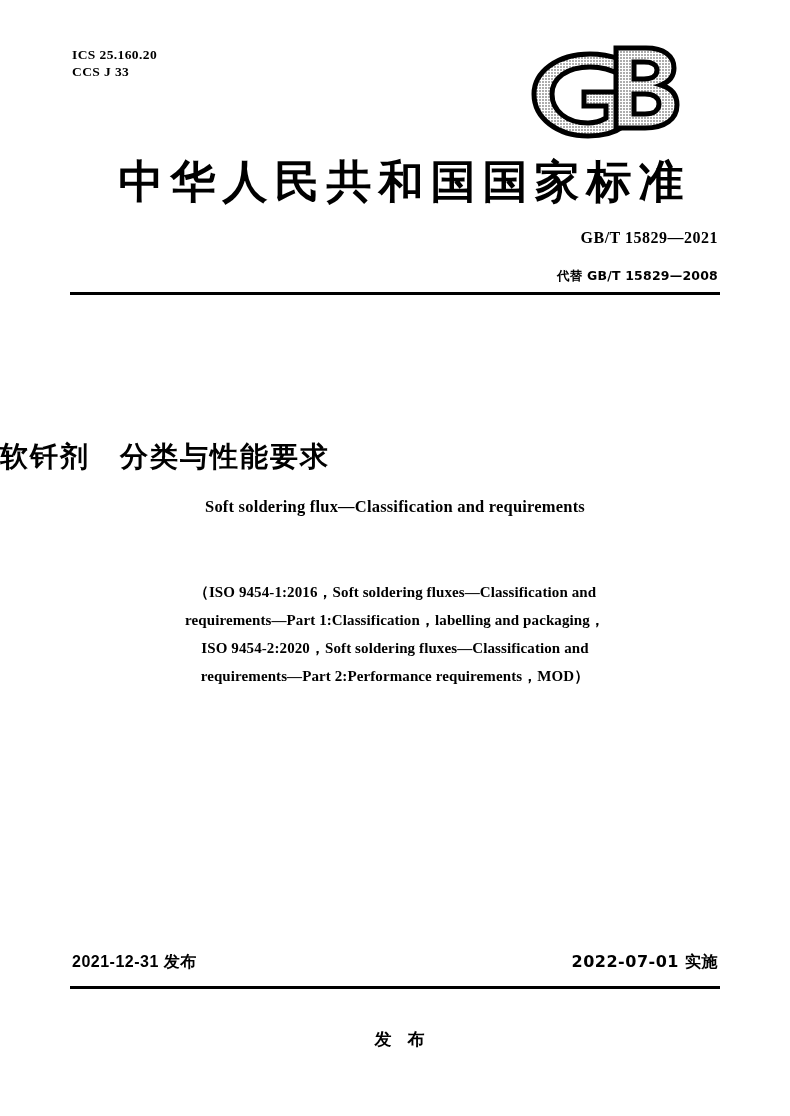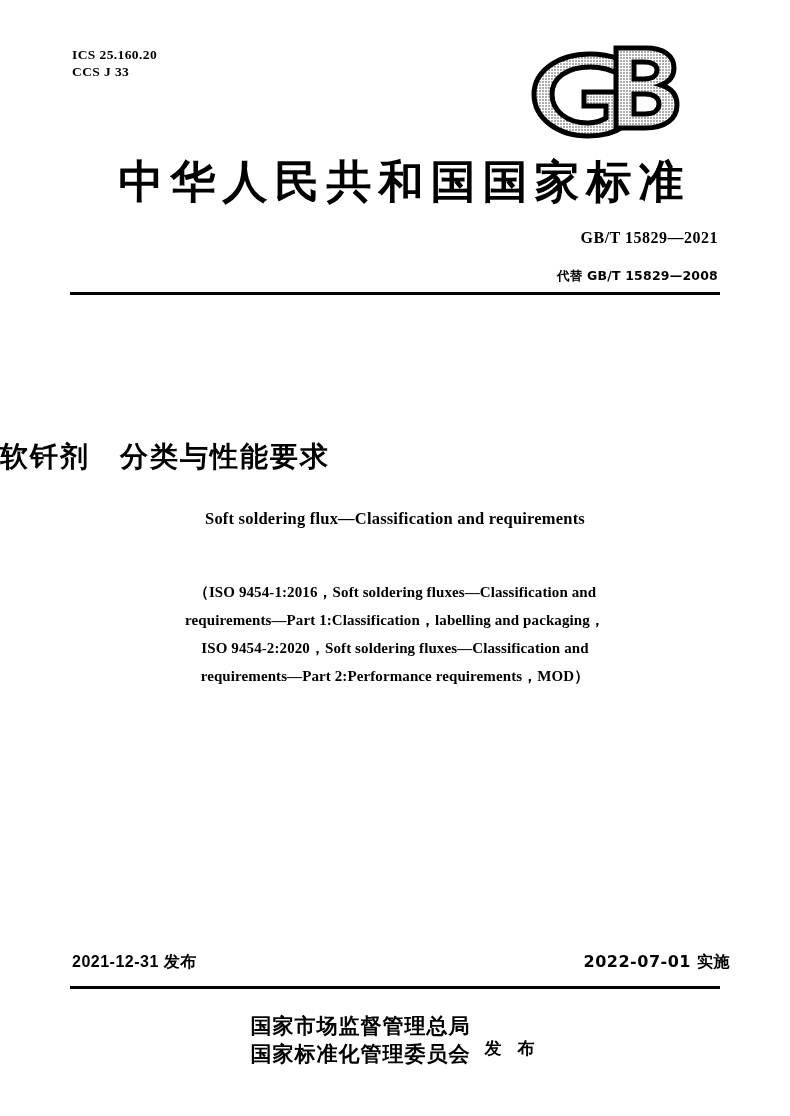--- a/index.html
+++ b/index.html
@@ -112,21 +112,21 @@
     font-family: "DejaVu Sans", sans-serif;
     font-weight: bold;
     font-size: 28px;
     letter-spacing: 2px;
     white-space: nowrap;
   }
   .en-title {
     position: absolute;
     left: 0;
     right: 0;
-    top: 509px;
+    top: 497px;
     text-align: center;
     font-family: "Liberation Serif", serif;
     font-weight: bold;
     font-size: 16.5px;
     letter-spacing: 0.2px;
     white-space: nowrap;
   }
 
   
   .iso-note {
@@ -149,21 +149,21 @@
     left: 72px;
     top: 952px;
     font-family: Liberation Sans, sans-serif;
     font-weight: bold;
     font-size: 16px;
     letter-spacing: 0.5px;
     white-space: nowrap;
   }
   .date-effective {
     position: absolute;
-    right: 60px;
+    right: 72px;
     top: 952px;
     text-align: right;
     font-family: "DejaVu Sans", sans-serif;
     font-weight: bold;
     font-size: 16px;
     letter-spacing: 0.5px;
     white-space: nowrap;
   }
 
   
@@ -242,20 +242,16 @@
     <div>ISO 9454-2:2020，Soft soldering fluxes—Classification and</div>
     <div>requirements—Part 2:Performance requirements，MOD）</div>
   </div>
 
   <div class="date-issue">2021-12-31 发布</div>
   <div class="date-effective">2022-07-01 实施</div>
 
   <div class="rule-bottom"></div>
 
   <div class="publisher">
-    <div class="publisher-names">
-      <div>国家市场监督管理总局</div>
-      <div>国家标准化管理委员会</div>
-    </div>
     <div class="publisher-verb">发 布</div>
   </div>
 
 </div>
 
 </body></html>

